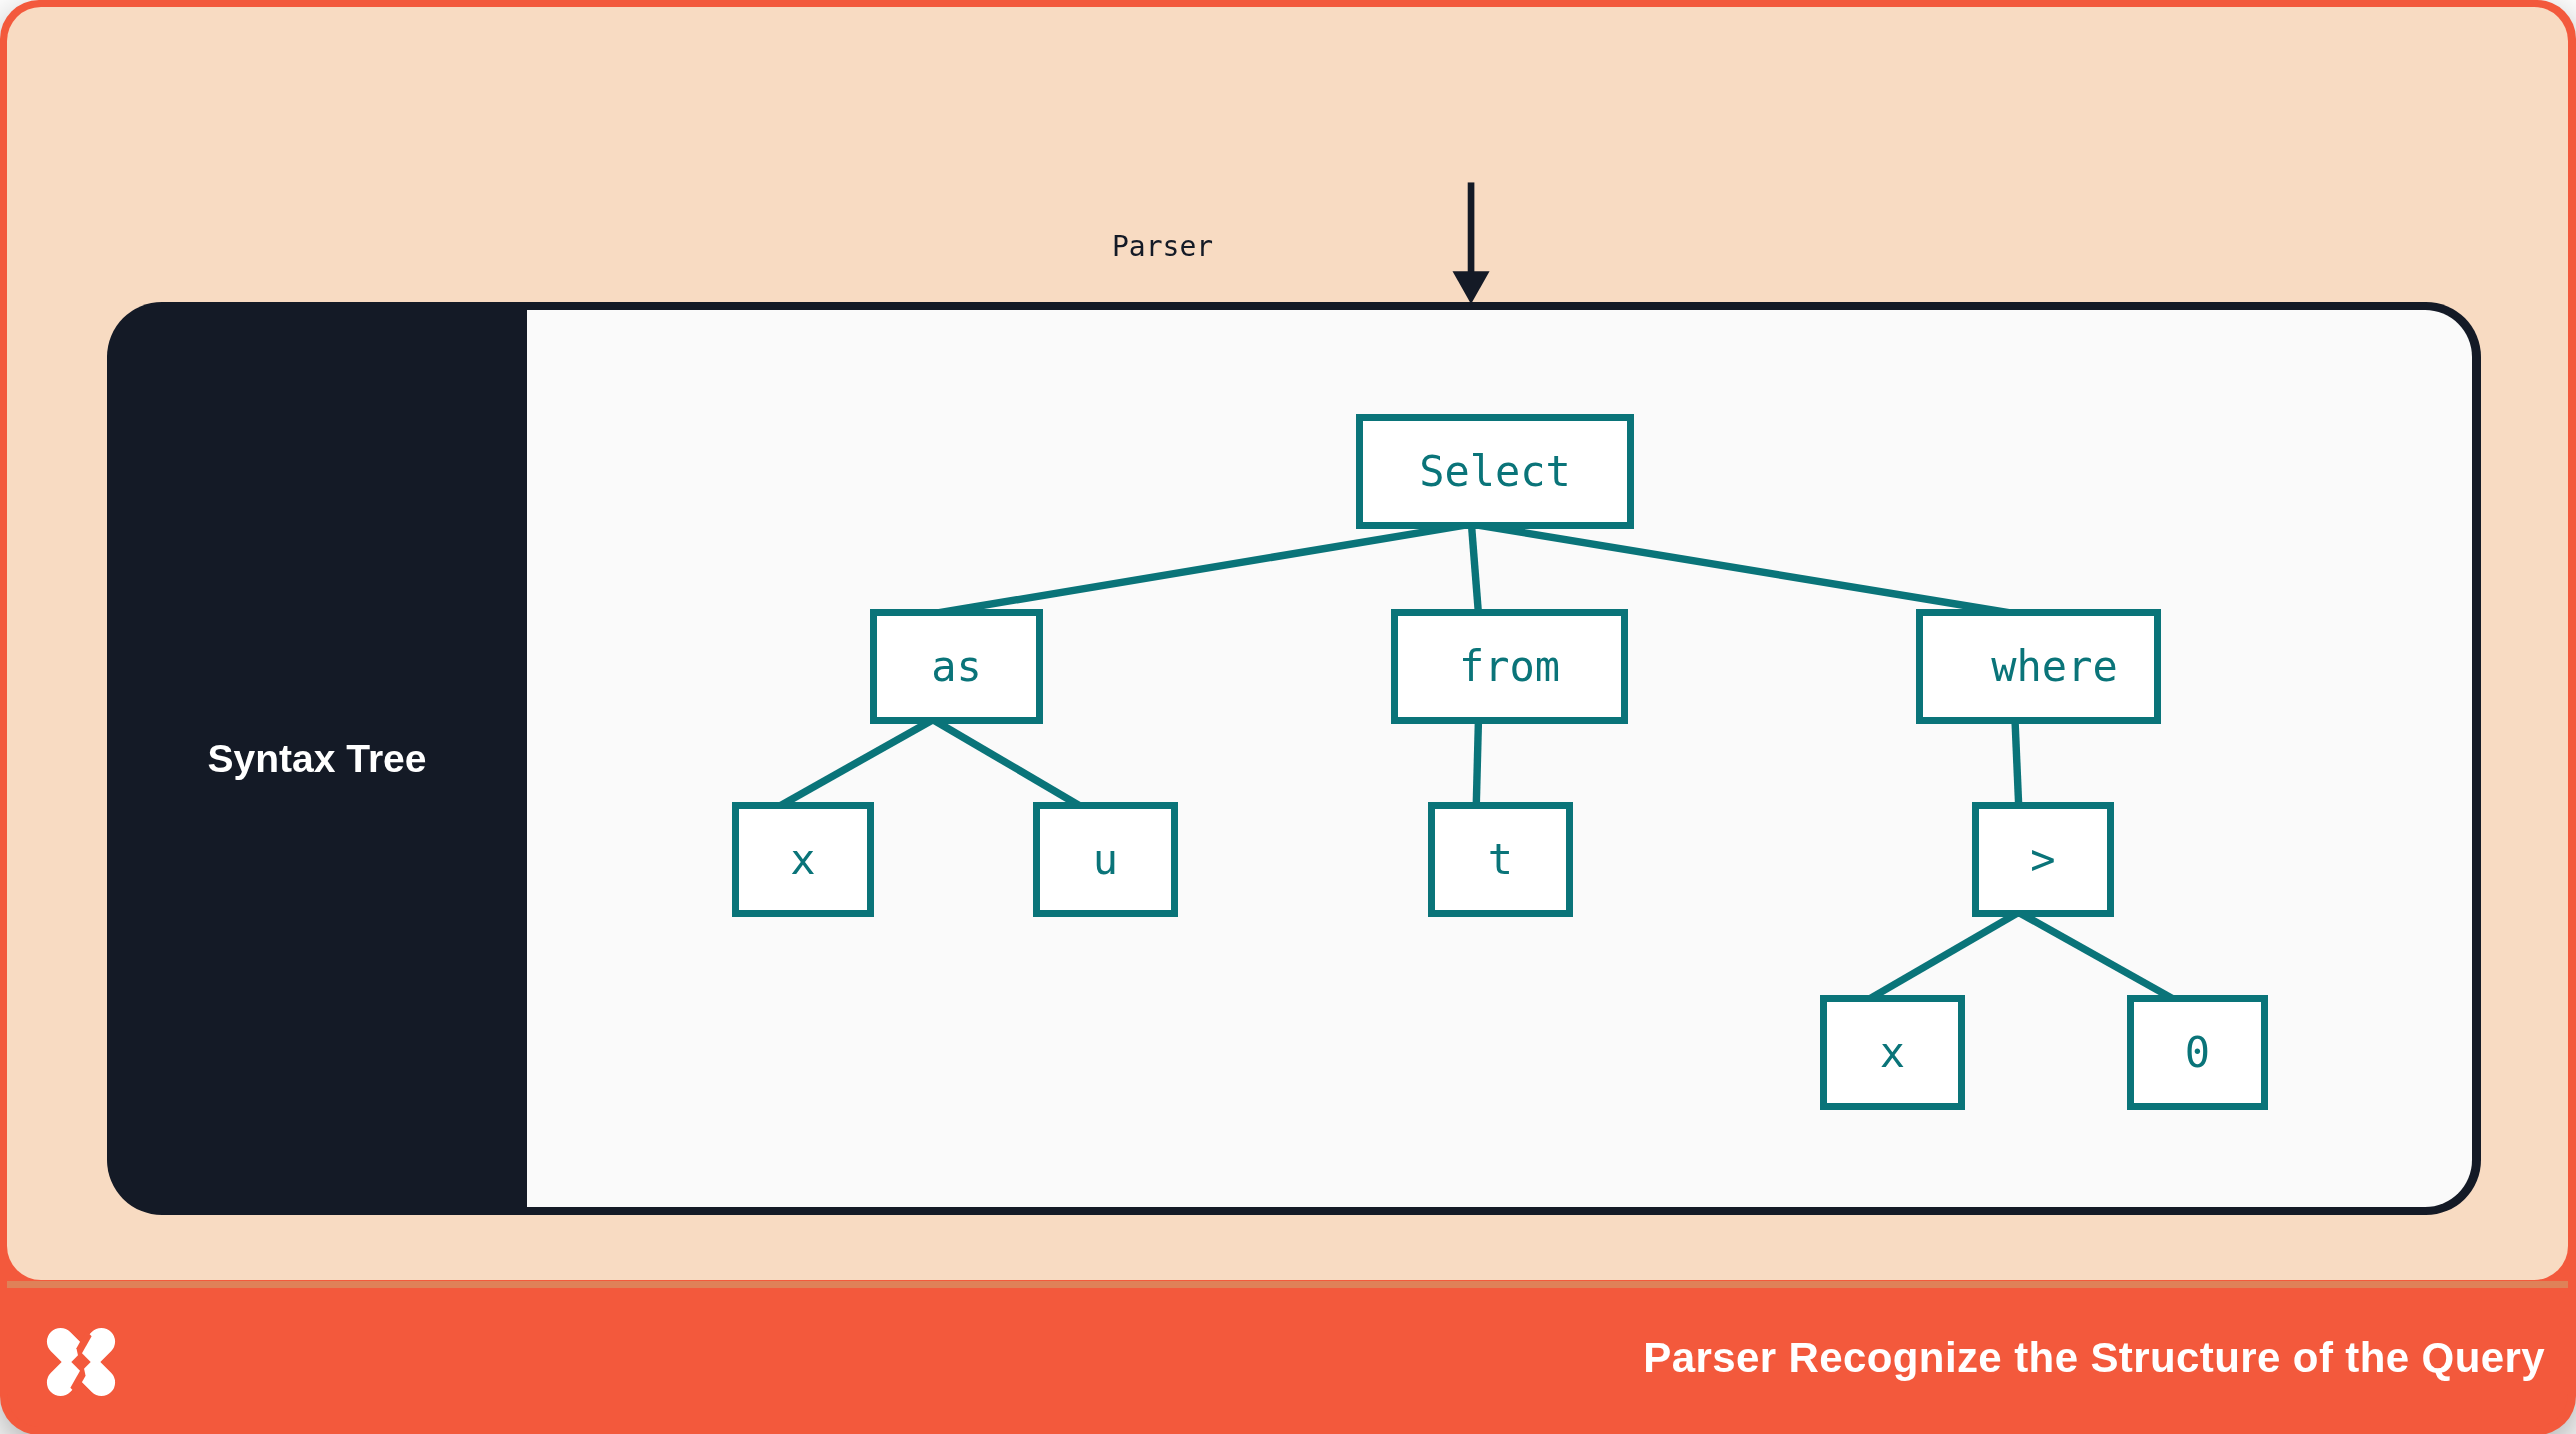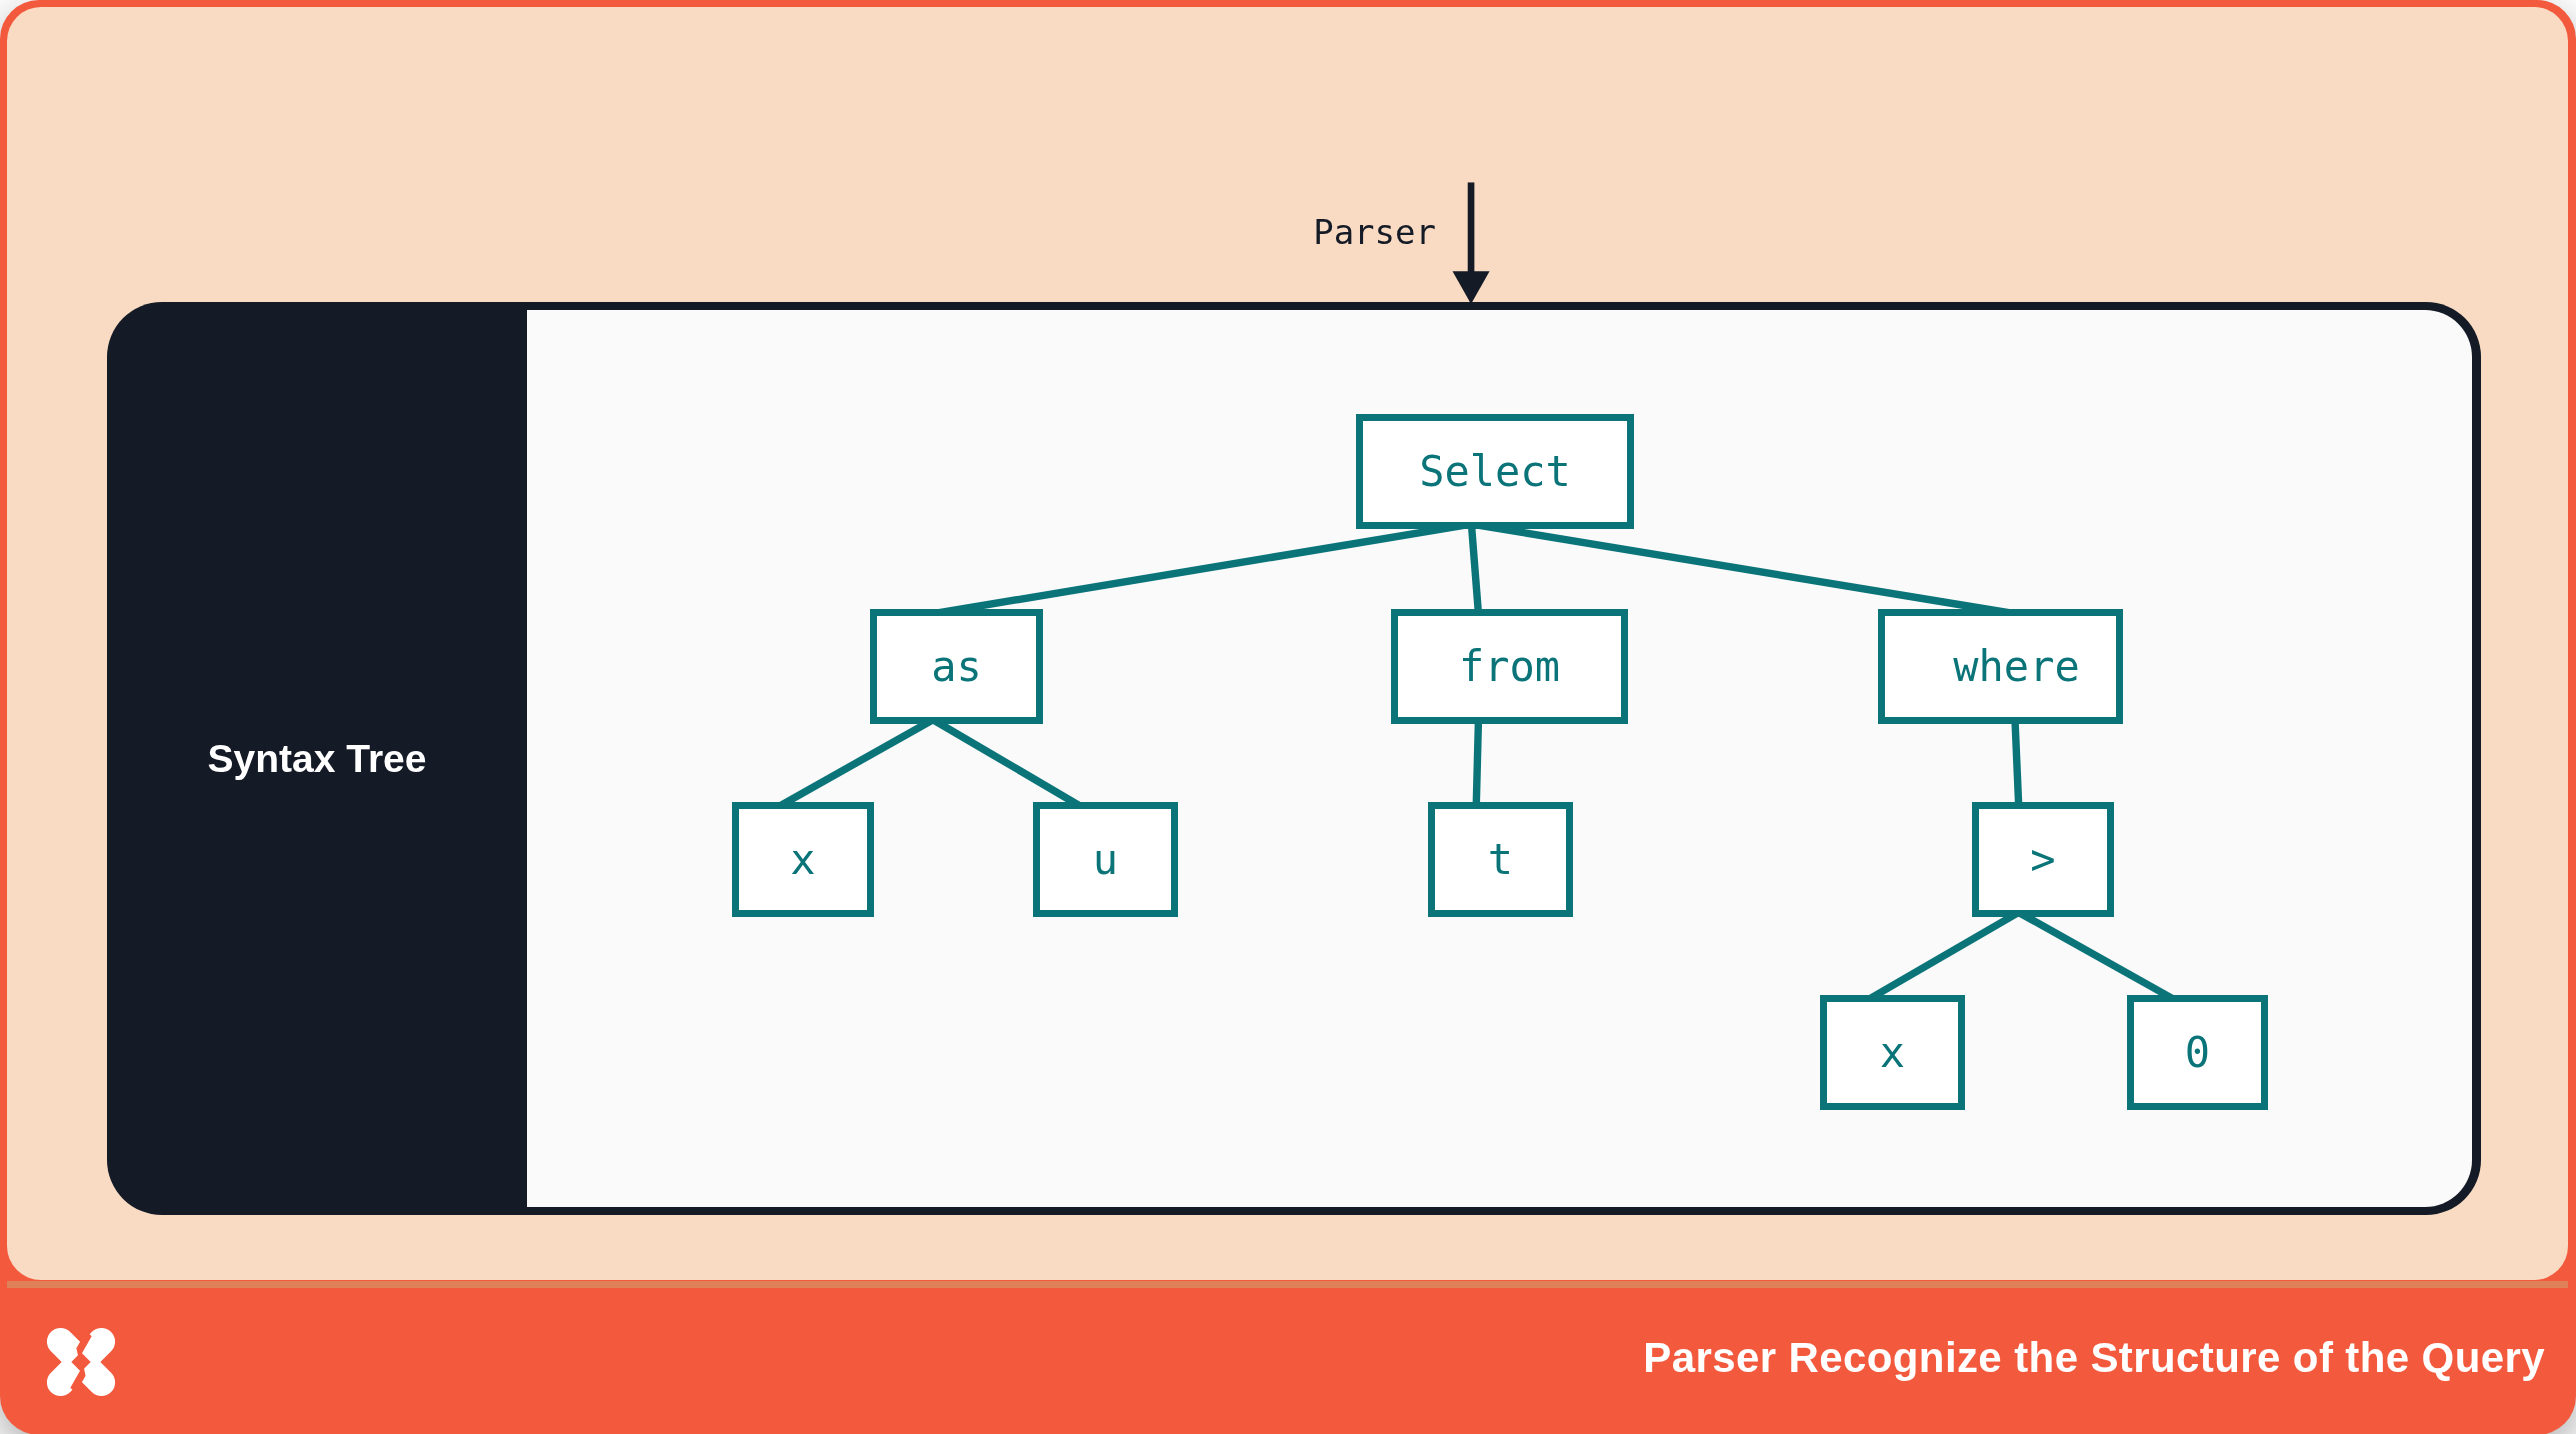--- a/index.html
+++ b/index.html
@@ -39,22 +39,22 @@
     background:#FAFAFA;border-radius:0 47px 47px 0;
     display:flex;align-items:center;
   }
   .sql-bar .query{
     padding-left:85px;
     font-family:"DejaVu Sans Mono",monospace;
     font-size:44px;color:#141A26;white-space:pre;
   }
   
   .parser-label{
-    position:absolute;left:1112px;top:214px;width:324px;text-align:right;
-    font-family:"DejaVu Sans Mono",monospace;font-size:34px;color:#141A26;
+    position:absolute;left:1112px;top:232px;width:324px;
+    font-family:"DejaVu Sans Mono",monospace;font-size:28px;color:#141A26;
     z-index:2;line-height:1.1;
   }
   
   .tree-panel{
     position:absolute;left:107px;top:302px;width:2374px;height:913px;
     background:#141A26;border-radius:55px;z-index:2;
   }
   .tree-panel .sidebar{
     position:absolute;left:0;top:0;width:420px;height:100%;
     display:flex;align-items:center;justify-content:center;
@@ -120,21 +120,21 @@
   <div id="node-layer">
       <div class="tree-node" style="left: 1332px; top: 414px; width: 278px;">
         <span>Select</span>
       </div>
       <div class="tree-node" style="left: 846px; top: 609px; width: 173px;">
         <span>as</span>
       </div>
       <div class="tree-node" style="left: 1367px; top: 609px; width: 237px; text-align: center;">
         <span>from</span>
       </div>
-      <div class="tree-node" style="left: 1854px; top: 609px; width: 245px; padding-left: 32px;">
+      <div class="tree-node" style="left: 1892px; top: 609px; width: 245px; padding-left: 32px;">
         <span>where</span>
       </div>
       <div class="tree-node" style="left: 708px; top: 802px; width: 142px;">
         <span>x</span>
       </div>
       <div class="tree-node" style="left: 1009px; top: 802px; width: 145px;">
         <span>u</span>
       </div>
       <div class="tree-node" style="left: 1404px; top: 802px; width: 145px;">
         <span>t</span>

